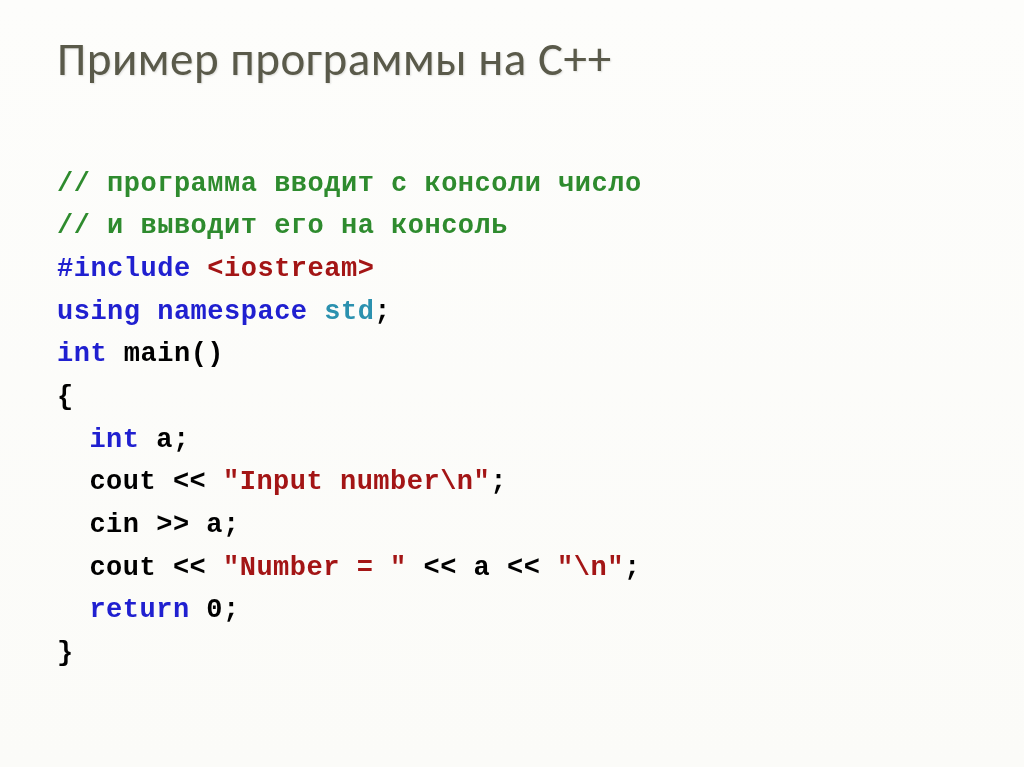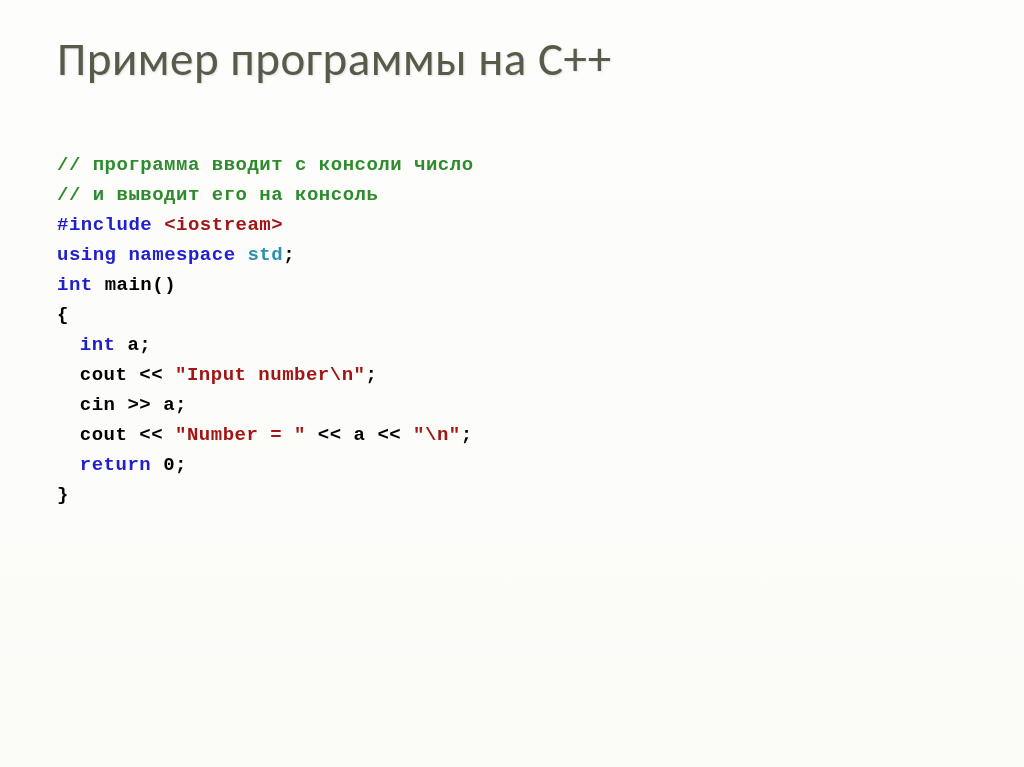--- a/index.html
+++ b/index.html
@@ -22,21 +22,21 @@
   .title {
     font-size: 47px;
     color: #5a5a4a;
     letter-spacing: 0.5px;
     margin: 0 0 32px 0;
     font-weight: 400;
     text-shadow: 1px 1px 2px rgba(0,0,0,0.12);
   }
   .code {
     font-family: "Courier New", monospace;
-    font-size: 19px;
+    font-size: 27px;
     line-height: 1.58;
     letter-spacing: 0.5px;
     white-space: pre;
     font-weight: bold;
   }
   .comment { color: #2e8b2e; }
   .keyword { color: #2020d0; }
   .type    { color: #2020d0; }
   .string  { color: #a31515; }
   .punct   { color: #000000; }

